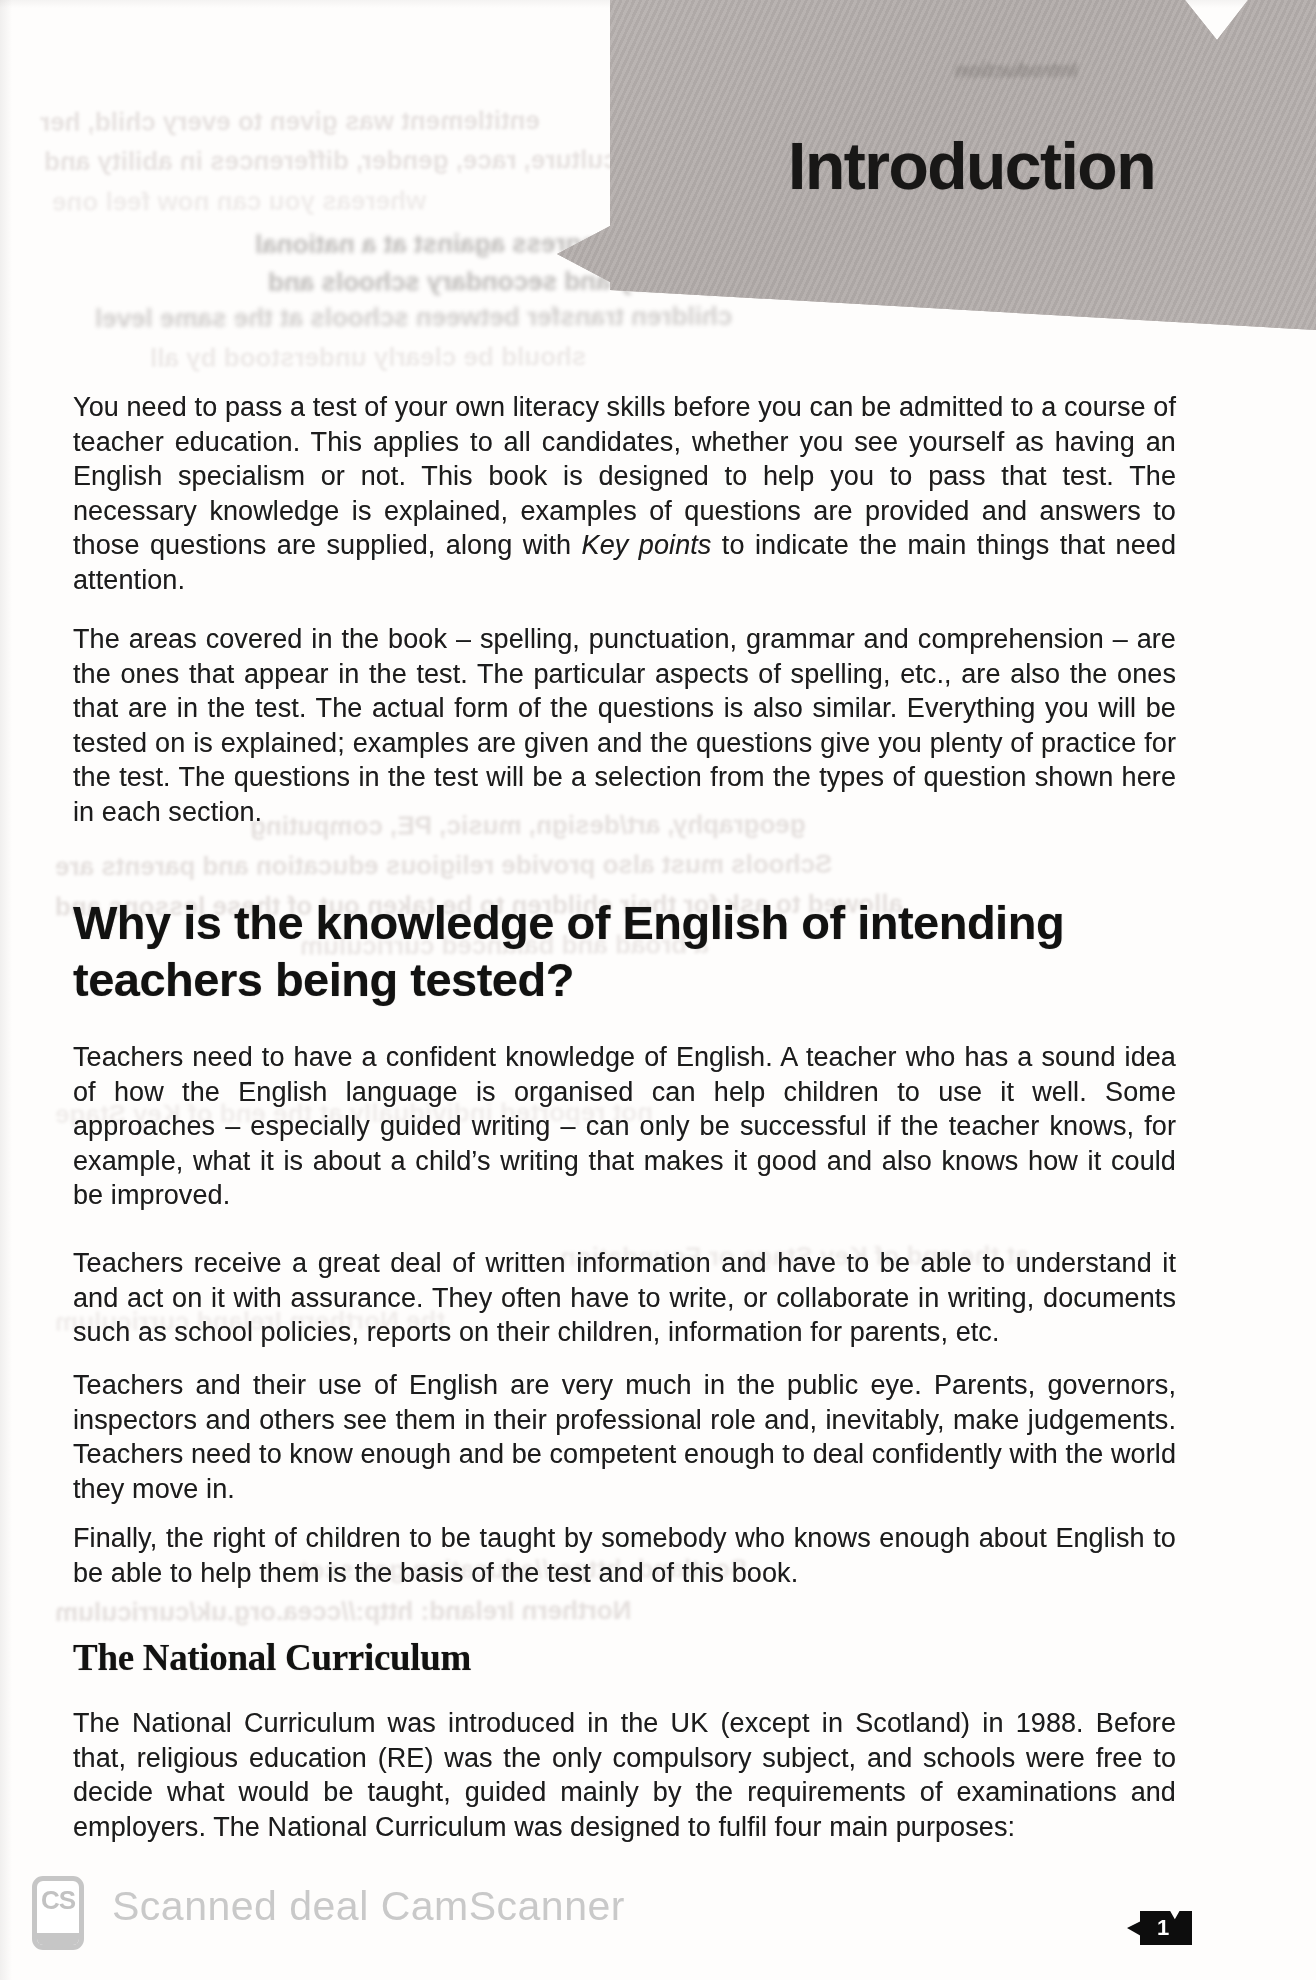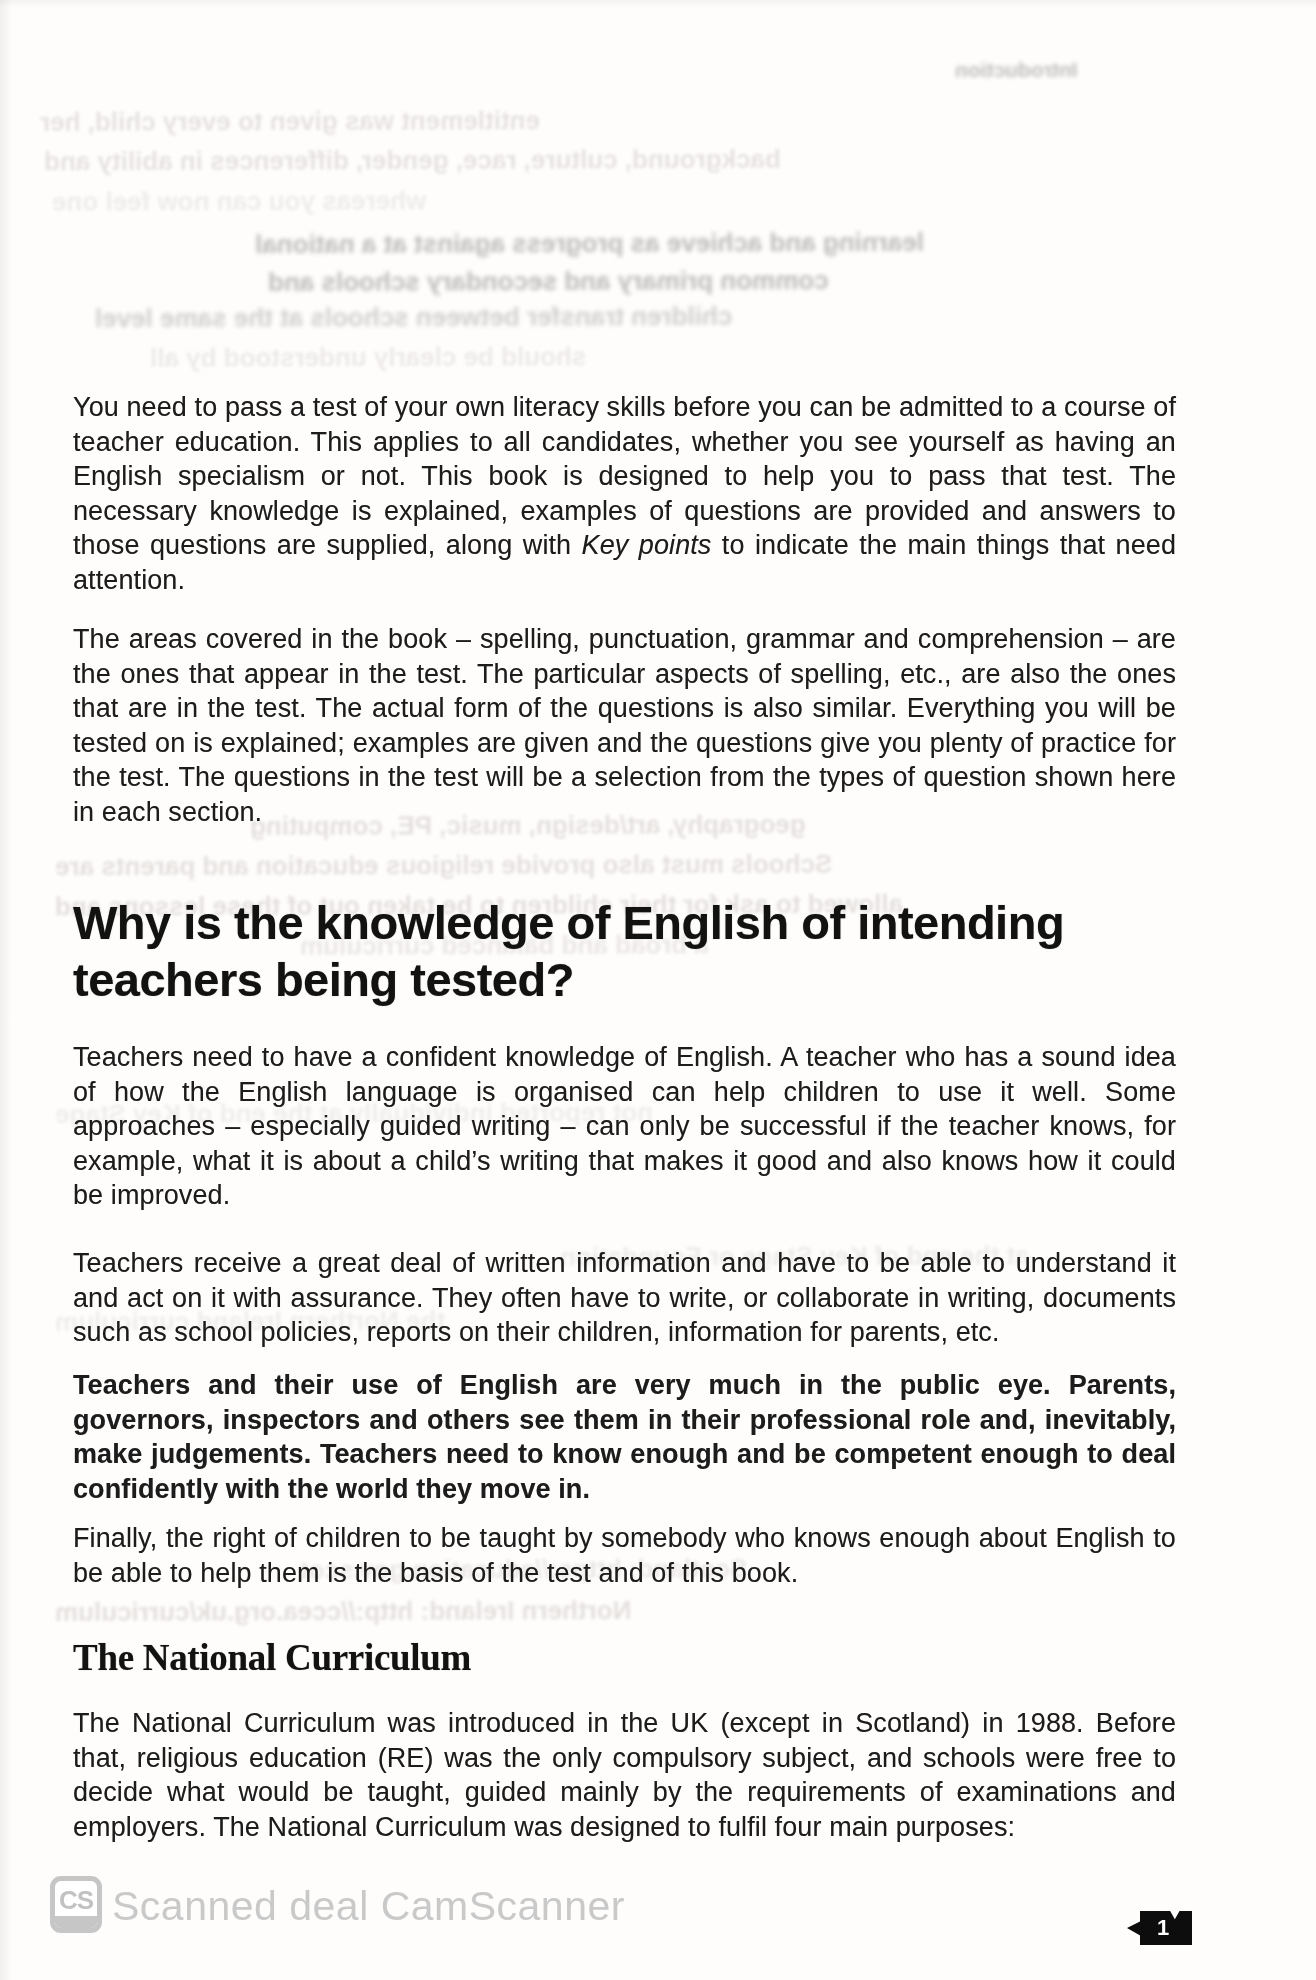--- a/index.html
+++ b/index.html
@@ -76,33 +76,33 @@
   .body-p em { font-style:italic; }
   .p1 { top:372px; }
   .p2 { top:604px; }
   .h-big {
     top:876px; font-size:47px; line-height:57px; font-weight:700;
     color:#121211; letter-spacing:-0.5px;
     text-shadow:0 0 1px rgba(20,20,20,0.4);
   }
   .p3 { top:1022px; }
   .p4 { top:1228px; }
-  .p5 { top:1350px;font-weight:bold; }
+  .p5 { top:1350px; }
   .p6 { top:1503px; }
   .h-small {
     top:1618px; font-size:37px; line-height:44px; font-weight:700;
     color:#121211; letter-spacing:-0.3px;
     text-shadow:0 0 1px rgba(20,20,20,0.4);
     font-family:Liberation Serif, serif;
   }
   .p7 { top:1688px; }
 
   
   .cs-logo {
-    position:absolute; left:50px; top:1876px; width:52px; height:57px;
+    position:absolute; left:32px; top:1876px; width:52px; height:74px;
     border:5px solid #c6c6c6; border-radius:11px;
     box-sizing:border-box; background:#ffffff; overflow:hidden;
   }
   .cs-letters {
     position:absolute; top:4px; left:0; width:100%;
     text-align:center; font-size:26px; font-weight:700;
     color:#c2c2c2; letter-spacing:-1px;
   }
   .cs-logo-bottom {
     position:absolute; left:0; bottom:0; width:100%; height:12px;
@@ -145,20 +145,23 @@
   <div class="bleed b7">geography, art/design, music, PE, computing</div>
   <div class="bleed b8">Schools must also provide religious education and parents are</div>
   <div class="bleed b9">allowed to ask for their children to be taken out of these lessons and</div>
   <div class="bleed b10">a broad and balanced curriculum</div>
   <div class="bleed faint b11">not reported individually at the end of Key Stage</div>
   <div class="bleed faint b12">the Northern Ireland curriculum</div>
   <div class="bleed b13">at the end of Key Stage or Foundation</div>
   <div class="bleed b14">Scotland: https://education.gov.scot</div>
   <div class="bleed b15">Northern Ireland: http://ccea.org.uk/curriculum</div>
 
+  <div class="banner">
+    <h1 class="banner-title">Introduction</h1>
+  </div>
   <div class="bleed dark b16">Introduction</div>
 
   <main>
     <p class="blk body-p p1"><span>You need to pass a test of your own literacy skills before you can be admitted to a course of teacher education. This applies to all candidates, whether you see yourself as having an English specialism or not. This book is designed to help you to pass that test. The necessary knowledge is explained, examples of questions are provided and answers to those questions are supplied, along with </span><em>Key points</em><span> to indicate the main things that need attention.</span></p>
 
     <p class="blk body-p p2">The areas covered in the book – spelling, punctuation, grammar and comprehension – are the ones that appear in the test. The particular aspects of spelling, etc., are also the ones that are in the test. The actual form of the questions is also similar. Everything you will be tested on is explained; examples are given and the questions give you plenty of practice for the test. The questions in the test will be a selection from the types of question shown here in each section.</p>
 
     <h2 class="blk h-big">Why is the knowledge of English of intending teachers being tested?</h2>
 
     <p class="blk body-p p3">Teachers need to have a confident knowledge of English. A teacher who has a sound idea of how the English language is organised can help children to use it well. Some approaches – especially guided writing – can only be successful if the teacher knows, for example, what it is about a child’s writing that makes it good and also knows how it could be improved.</p>

